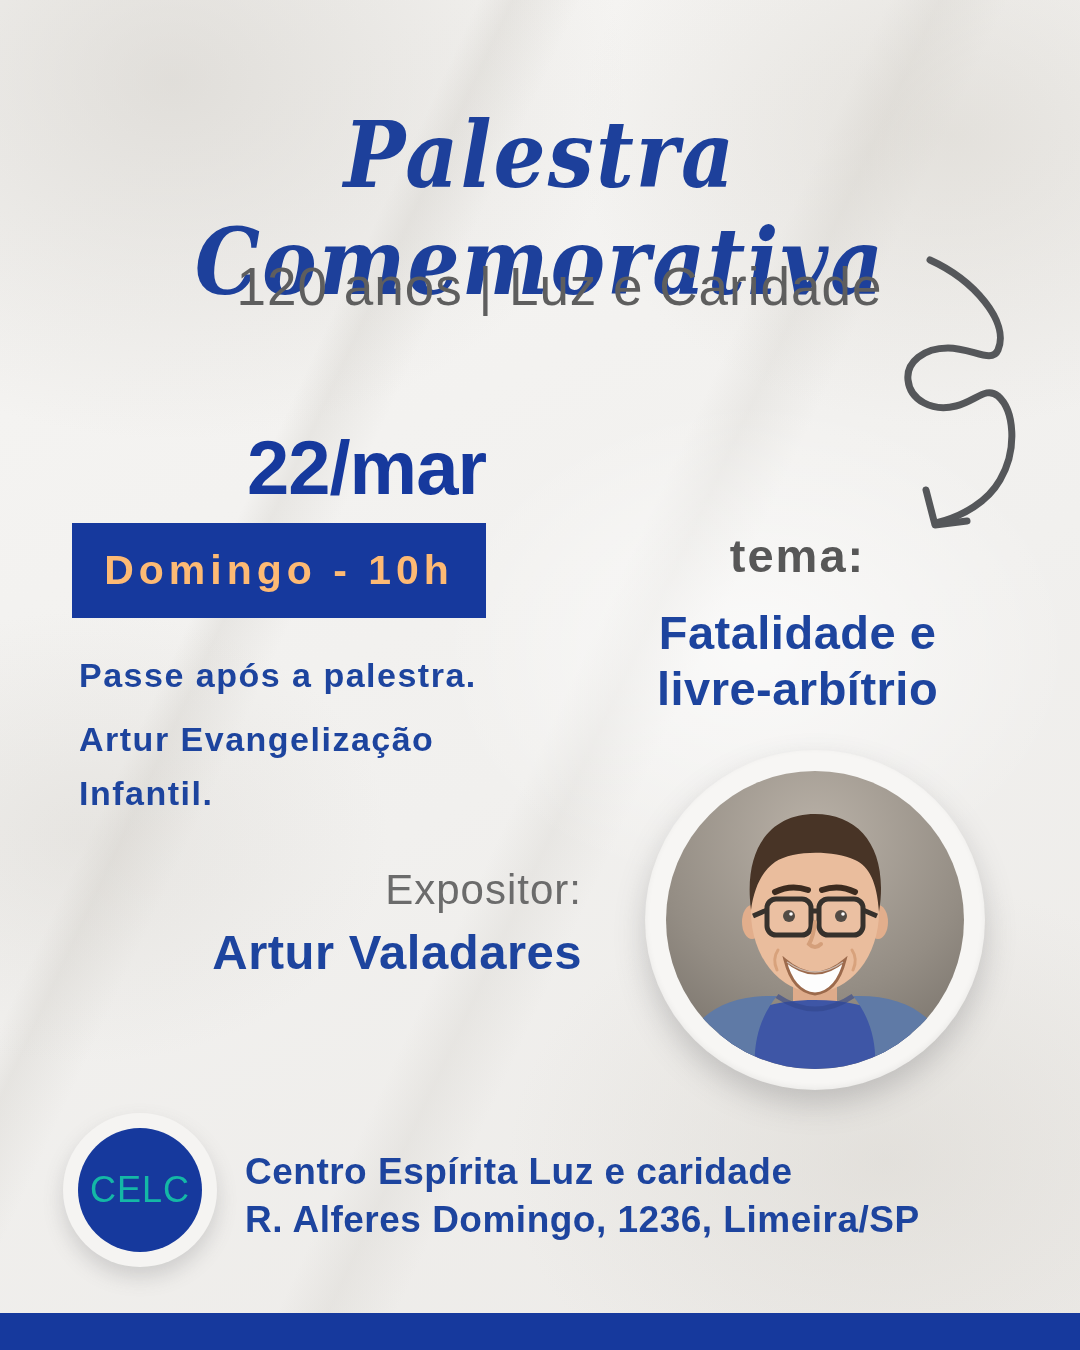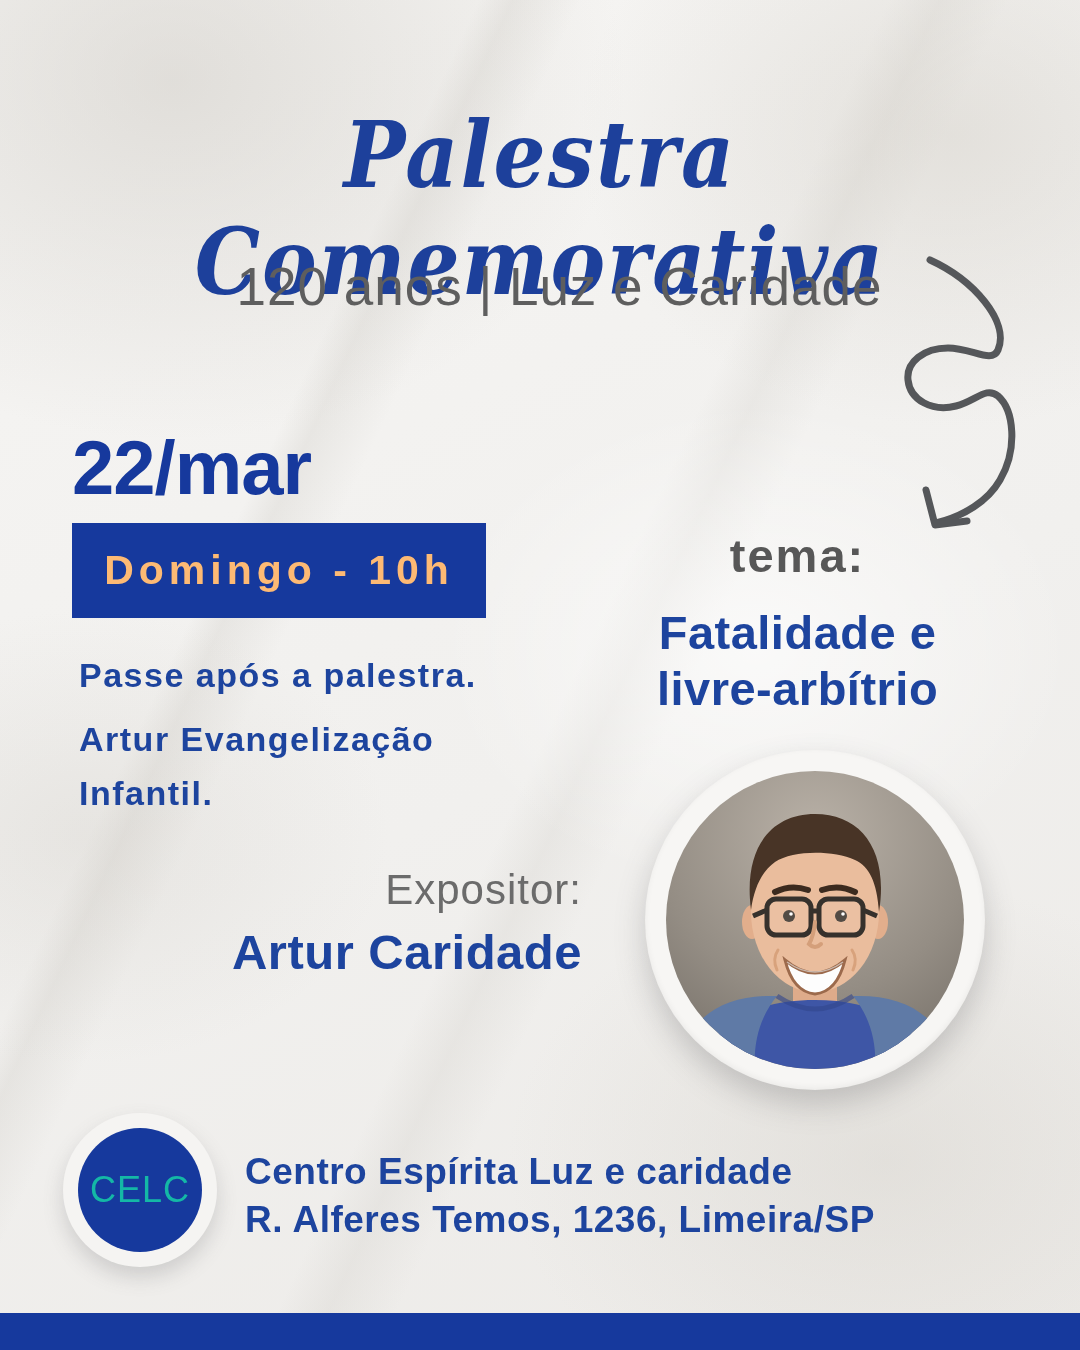--- a/index.html
+++ b/index.html
@@ -34,21 +34,21 @@
     transform:scaleY(1.12);
   }
   .subtitle{
     position:absolute;top:256px;left:0;width:1080px;text-align:center;
     font-size:53px;font-weight:400;letter-spacing:1px;color:var(--gray-text,#5e5e5e);padding-left:39px;
   }
 
   .arrow{position:absolute;left:868px;top:244px;width:170px;height:300px;}
 
   .event-date{
-    position:absolute;left:72px;top:424px;width:414px;text-align:left;
+    position:absolute;left:72px;top:424px;width:414px;text-align:right;
     font-size:76px;font-weight:bold;letter-spacing:-1px;color:var(--primary-blue,#16399d);
   }
   .badge{
     position:absolute;left:72px;top:523px;width:414px;height:95px;
     background:var(--primary-blue,#16399d);
     display:flex;align-items:center;justify-content:center;
   }
   .badge span{
     color:#fdba74;font-size:41px;font-weight:bold;letter-spacing:5px;
   }
@@ -174,27 +174,27 @@
         <path d="M150 152 C 149 162, 147 169, 144 174 Q 150 180 156 174" fill="none" stroke="#d49f7a" stroke-width="4" stroke-linecap="round"></path>
         <path d="M120 190 Q 150 216 180 190 Q 172 222 150 224 Q 128 222 120 190 Z" fill="#fdfdfd" stroke="#9c6a4c" stroke-width="3"></path>
         <path d="M122 192 Q 150 212 178 192" fill="none" stroke="#c9b7ac" stroke-width="1.5"></path>
         <path d="M113 180 q-6 9 -1 20 M187 180 q6 9 1 20" stroke="#d8a27c" stroke-width="3" fill="none" stroke-linecap="round"></path>
       </g>
     </svg>
   </div>
 
   <div class="speaker">
     <div class="speaker-label">Expositor:</div>
-    <div class="speaker-name">Artur Caridade</div>
+    <div class="speaker-name">Artur Valadares</div>
   </div>
 
   <div class="logo">
     <div class="logo-inner">CELC</div>
   </div>
 
   <div class="venue">
     <div>Centro Espírita Luz e caridade</div>
-    <div>R. Alferes Temos, 1236, Limeira/SP</div>
+    <div>R. Alferes Domingo, 1236, Limeira/SP</div>
   </div>
 
   <div class="bottom-bar"></div>
 
 </div>
 
 </body></html>

